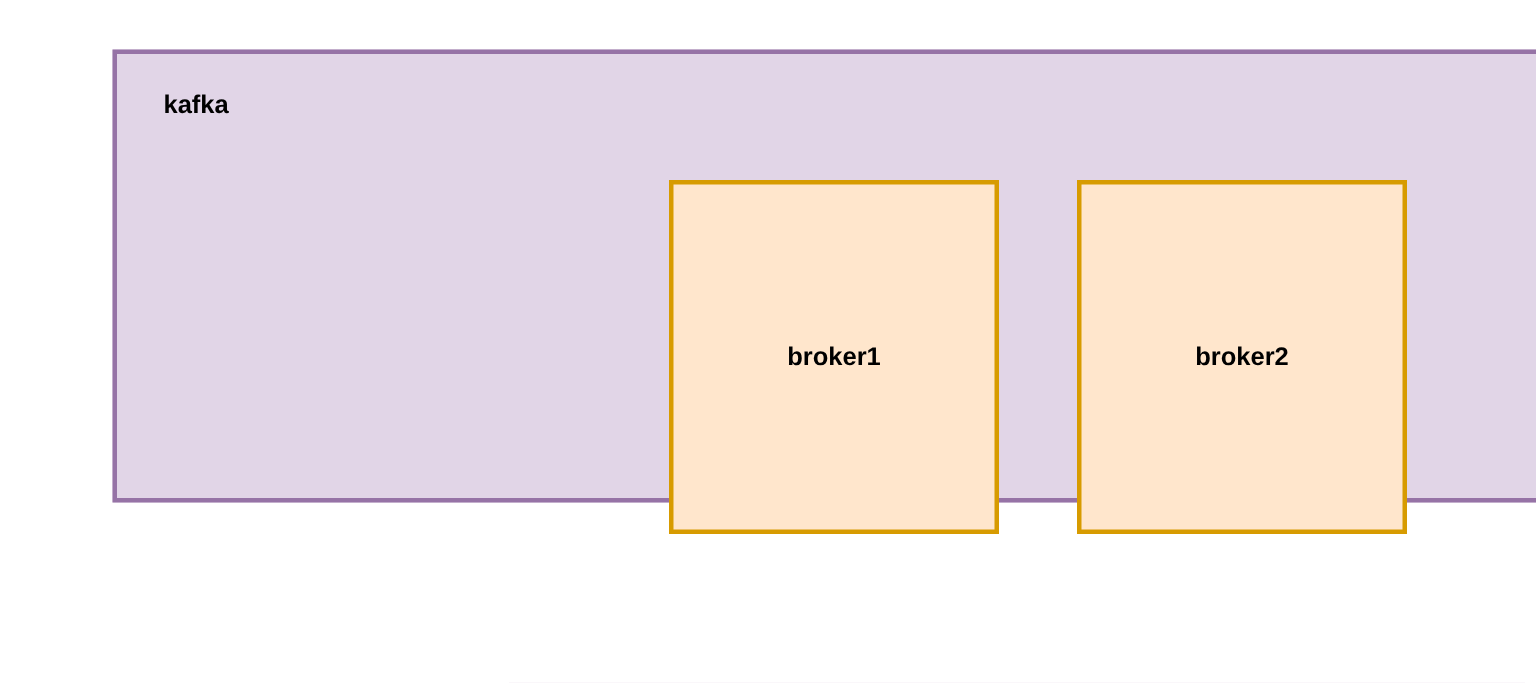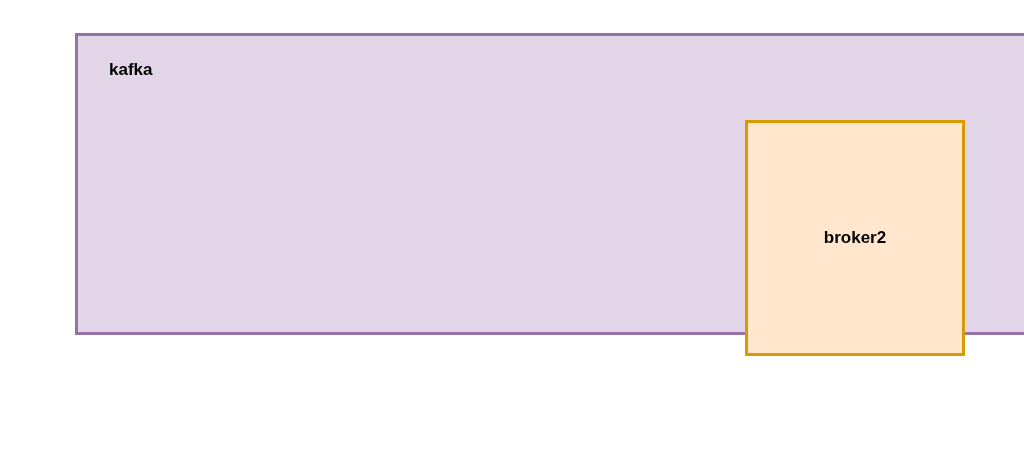--- a/index.html
+++ b/index.html
@@ -43,35 +43,38 @@
     height: 236px;
     box-sizing: border-box;
     background: #ffe6cc;
     border: 3px solid #d79b00;
     display: flex;
     align-items: center;
     justify-content: center;
   }
   .broker-node.b0 { left: 65px;  }  
   .broker-node.b1 { left: 368px; }  
-  .broker-node.b2 { left: 667px; }  
+  .broker-node.b2 { left: 640px; }  
   .broker-label {
     font-size: 17px;
     font-weight: bold;
     color: #000000;
     text-align: center;
     white-space: nowrap;
   }
 </style>
 </head>
 <body>
 
 <div class="canvas">
   <div class="kafka-container">
     <div class="kafka-label">kafka</div>
 
 
+    <div class="broker-node b1">
+      <span class="broker-label">broker1</span>
+    </div>
 
     <div class="broker-node b2">
       <span class="broker-label">broker2</span>
     </div>
   </div>
 </div>
 
 </body></html>

